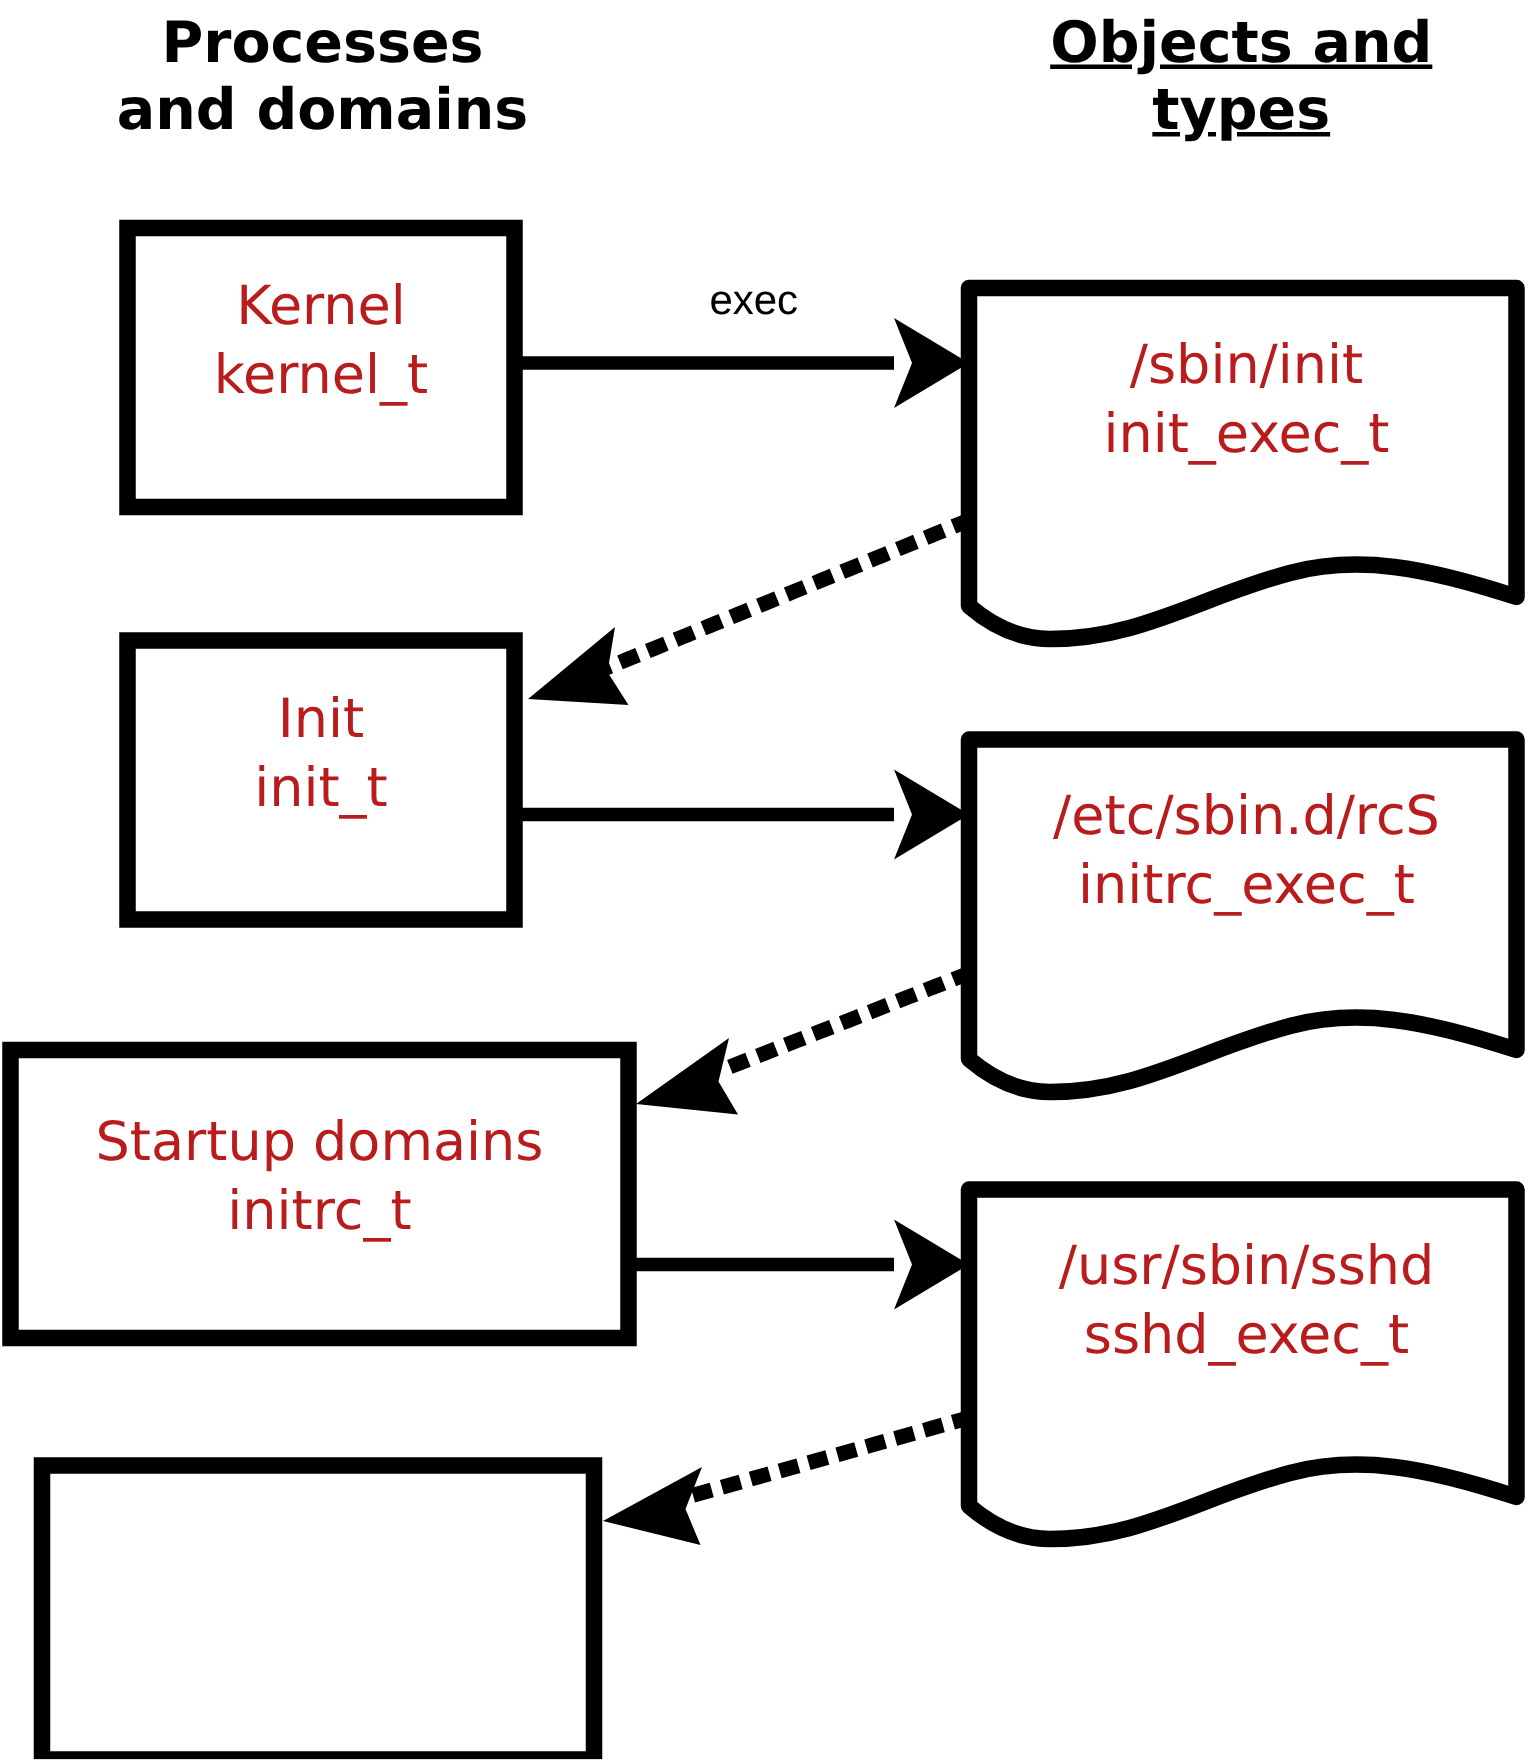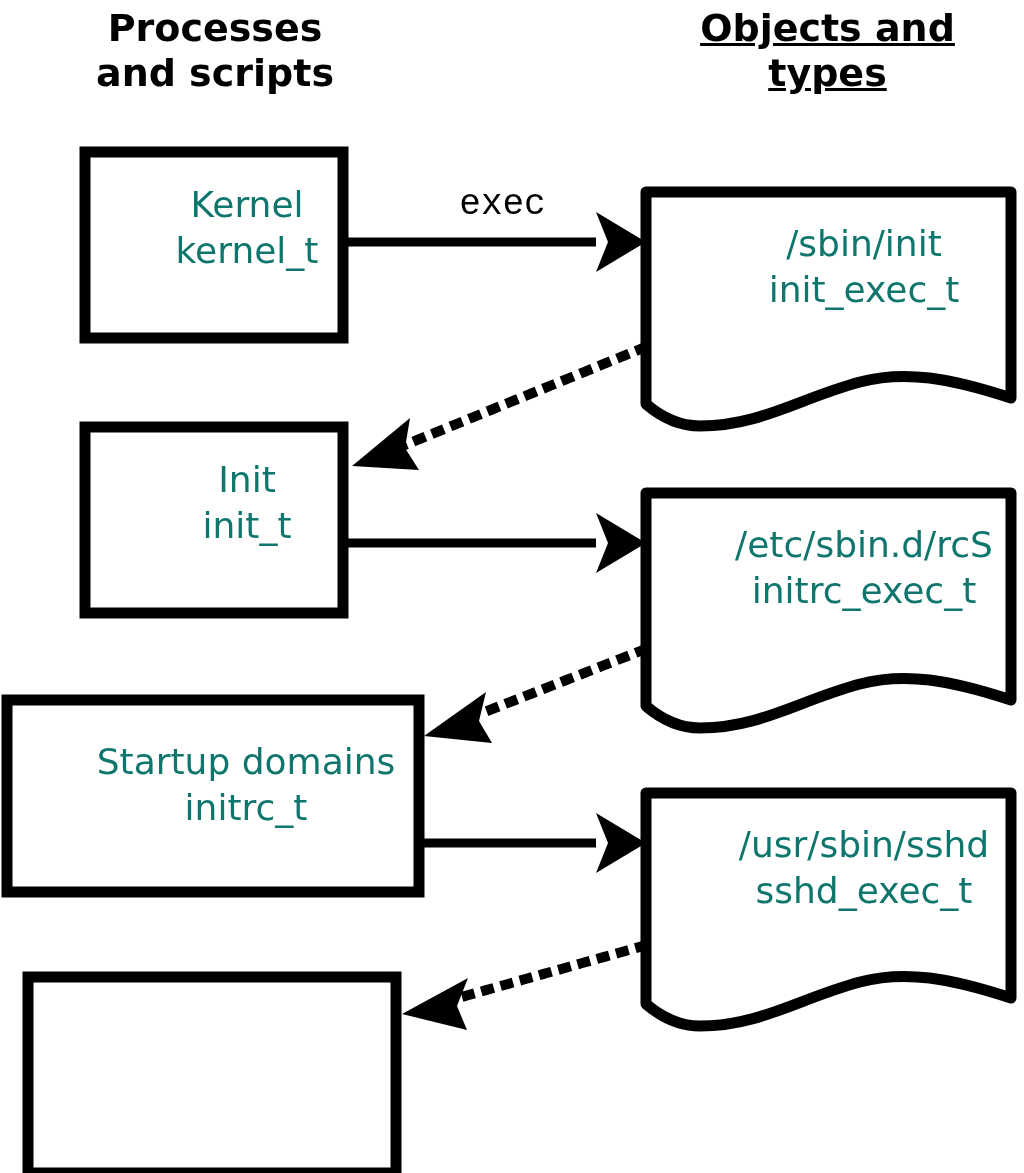--- a/index.html
+++ b/index.html
@@ -38,42 +38,41 @@
   #header-processes { left: 20px;  top: 6px;  width: 390px; }
   #header-objects   { left: 630px; top: 6px;  width: 395px; text-decoration: underline; }
 
   .node-label {
     position: absolute;
     font-family: "DejaVu Sans", sans-serif;
     font-weight: normal;
     font-size: 36px;
     line-height: 1.28;
     text-align: center;
-    color: #0f766e;
+    color: #b91c1c;
     white-space: pre-line;
     pointer-events: none;
-    margin-left: 33px;
   }
   .edge-label {
     position: absolute;
-    font-family: Liberation Mono, monospace;
+    font-family: Liberation Sans, sans-serif;
     font-weight: normal;
-    font-size: 36px;
+    font-size: 28px;
     line-height: 1.2;
     text-align: center;
     color: #000000;
   }
 </style>
 </head>
 <body>
 
 <div id="canvas">
 
   <div class="col-header" id="header-processes">Processes
-and scripts</div>
+and domains</div>
   <div class="col-header" id="header-objects">Objects and
 types</div>
 
   <svg id="diagram-svg" viewBox="0 0 1024 1173">
 
     <rect x="85" y="152" width="258" height="186" fill="#ffffff" stroke="#000000" stroke-width="11"></rect>
 
     <rect x="85" y="427" width="258" height="186" fill="#ffffff" stroke="#000000" stroke-width="11"></rect>
 
     <rect x="7" y="700" width="412" height="192" fill="#ffffff" stroke="#000000" stroke-width="11"></rect>

